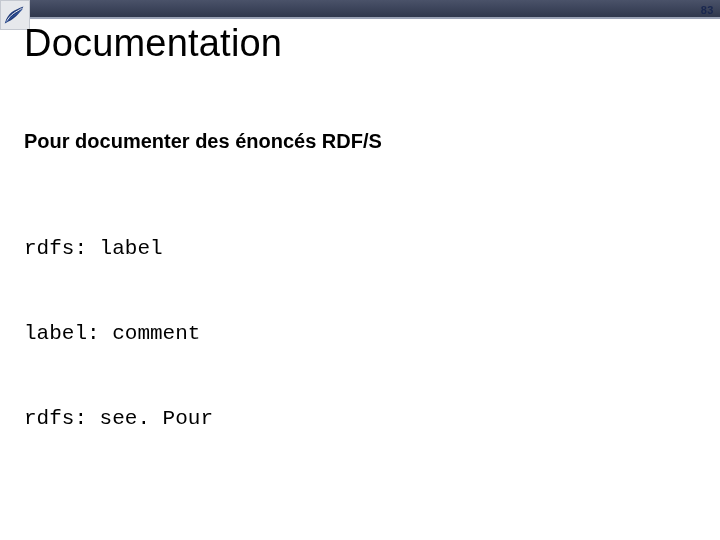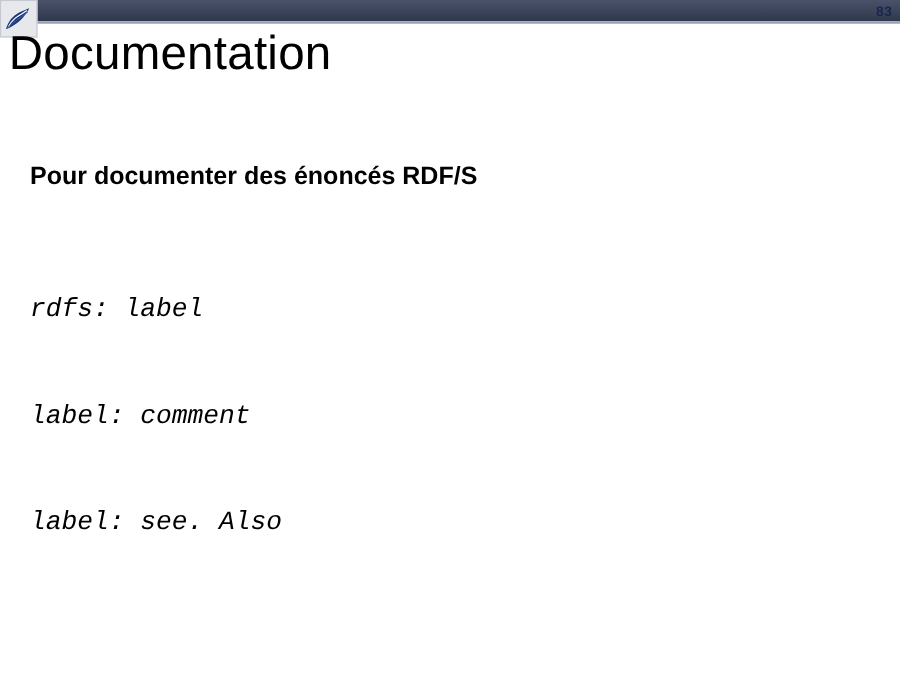--- a/index.html
+++ b/index.html
@@ -3,24 +3,24 @@
 <meta charset="utf-8">
 <style>
   * { box-sizing: border-box; margin: 0; padding: 0; }
   html, body { width: 720px; height: 540px; background: #fff; font-family: Arial, Helvetica, sans-serif; overflow: hidden; }
   .slide { position: relative; width: 720px; height: 540px; }
   .topbar { position: relative; height: 18px; background: linear-gradient(to bottom, #4a5269 0%, #3a4258 60%, #2f374c 100%); border-bottom: 1px solid #d0d0d0; }
   .topline { position: absolute; left: 0; right: 0; top: 17px; height: 2px; background: #9aa2b5; }
   .logo { position: absolute; left: 0; top: 0; width: 30px; height: 30px; background: #e6e8ec; border: 1px solid #c4c8d0; }
   .logo svg { width: 100%; height: 100%; display: block; }
   .pagenum { position: absolute; right: 6px; top: 4px; font-size: 11px; font-weight: 700; color: #19274f; letter-spacing: 0.5px; }
-  .title { position: absolute; left: 7px; top: 22px; font-size: 38px; font-weight: 400; color: #000; letter-spacing: 0.2px; }
+  .title { position: absolute; left: 24px; top: 22px; font-size: 38px; font-weight: 400; color: #000; letter-spacing: 0.2px; }
   .subtitle { position: absolute; left: 24px; top: 130px; font-size: 20px; color: #000; font-weight: bold; }
   .codeblock { position: absolute; left: 24px; top: 178px; font-family: "Courier New", Courier, monospace; font-size: 21px; line-height: 1.35; color: #000; white-space: pre; }
-  .codeline { display: block; font-style: italic; }
+  .codeline { display: block; }
 </style>
 </head>
 <body>
 
 <div class="slide">
   <div class="topbar"></div>
   <div class="topline"></div>
   <div class="logo">
     <svg viewBox="0 0 30 30">
       <rect x="0" y="0" width="30" height="30" fill="#e6e8ec"></rect>
@@ -28,15 +28,15 @@
       <path d="M6 22 C10 14, 16 12, 22 8" stroke="#ffffff" stroke-width="1" fill="none"></path>
       <path d="M5 23 C11 17, 17 14, 23 9" stroke="#3a5fa8" stroke-width="0.8" fill="none"></path>
     </svg>
   </div>
   <div class="pagenum">83</div>
   <h1 class="title">Documentation</h1>
   <div class="subtitle">Pour documenter des énoncés RDF/S</div>
   <div class="codeblock">
     <span class="codeline">rdfs: label</span>
     <span class="codeline">label: comment</span>
-    <span class="codeline">label: see. Also</span>
+    <span class="codeline">rdfs: see. Pour</span>
   </div>
 </div>
 
 </body></html>

